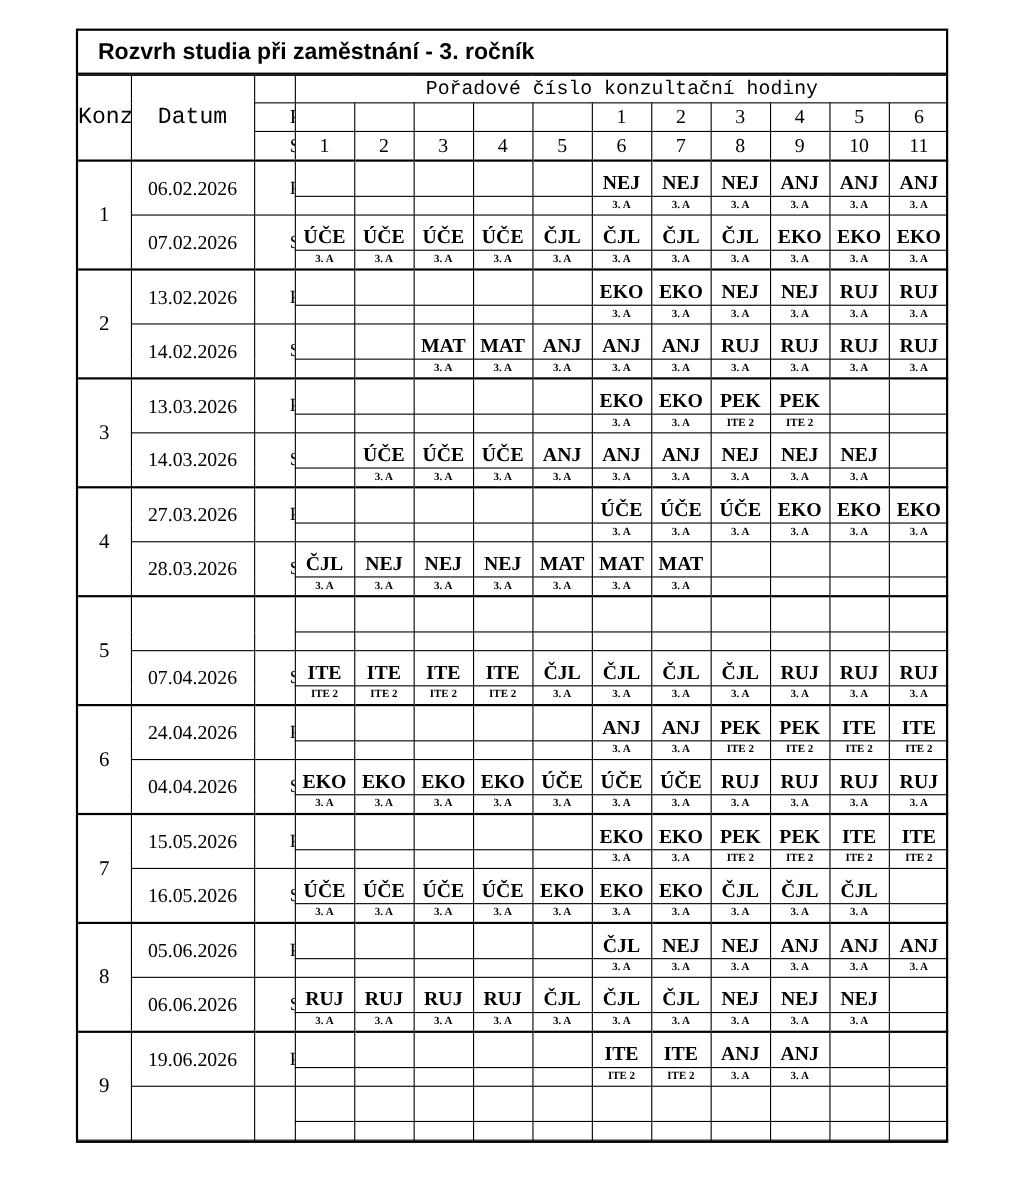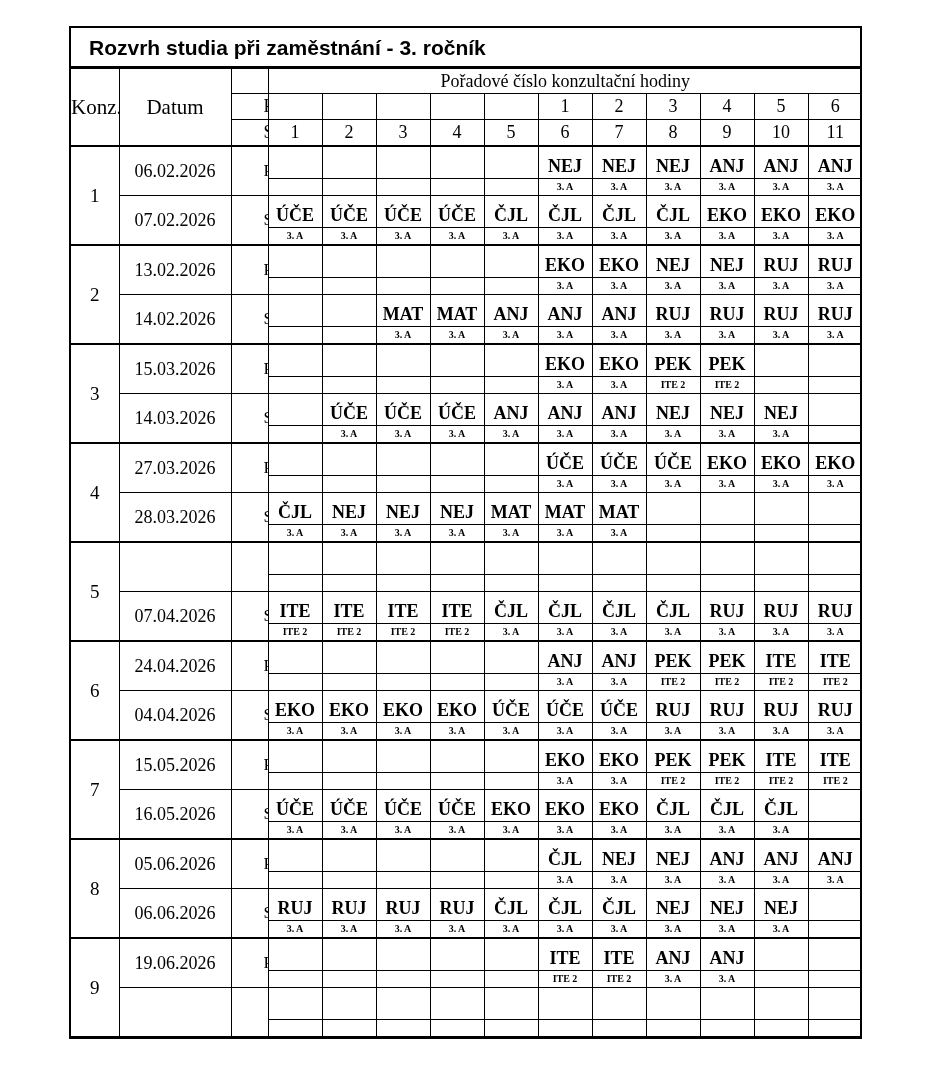--- a/index.html
+++ b/index.html
@@ -6,21 +6,21 @@
   body { width: 932px; height: 1075px; position: relative; font-family: "Liberation Serif", serif; color: #000; }
   #sheet { position: absolute; left: 69px; top: 26px; width: 793px; border: 2px solid #000; box-sizing: border-box; }
   .title-row { height: 40px; border-bottom: 2px solid #000; font-family: "Liberation Sans", sans-serif; font-weight: bold; font-size: 21px; line-height: 40px; padding-left: 18px; box-sizing: border-box; }
   .subtitle-row { height: 31px; border-bottom: 2px solid #000; font-family: "Liberation Sans", sans-serif; font-weight: bold; font-size: 21px; line-height: 30px; padding-left: 5px; box-sizing: border-box; }
   table { border-collapse: collapse; width: 100%; table-layout: fixed; }
   td { border: 1px solid #000; padding: 0; text-align: center; vertical-align: middle; overflow: hidden; white-space: nowrap; }
   col.c-konz { width: 48px; }
   col.c-date { width: 112px; }
   col.c-day { width: 37px; }
   col.c-slot { width: 54px; }
-  .hdr-top td { height: 24px; }
+  .hdr-top td { height: 24px; font-family: Liberation Mono, monospace; }
   .hdr td { height: 25px; font-size: 18px; }
   .hdr-caption { font-size: 18px; }
   .hdr-label { font-size: 21px; }
   .konz { font-size: 19px; }
   .date { font-weight: normal; font-size: 18px; }
   .day { font-size: 17px; padding-left: 32px; }
   .subj { font-weight: bold; font-size: 18px; height: 30px; vertical-align: bottom; padding-bottom: 1px; }
   .room { font-weight: bold; font-size: 10px; height: 16px; line-height: 14px; }
   tr.group-start td { border-top: 2px solid #000; }
   .hdr-bottom td { border-bottom: 2px solid #000; }
@@ -193,21 +193,21 @@
           <td class="room">3. A</td>
           <td class="room">3. A</td>
           <td class="room">3. A</td>
           <td class="room">3. A</td>
           <td class="room">3. A</td>
           <td class="room">3. A</td>
           <td class="room" style="border-right: 0px;">3. A</td>
         </tr>
         <tr class="group-start">
           <td rowspan="4" class="konz" style="border-left: 0px;">3</td>
-          <td rowspan="2" class="date">15.03.2026</td>
+          <td rowspan="2" class="date">13.03.2026</td>
           <td rowspan="2" class="day">Pá</td>
           <td class="subj"></td>
           <td class="subj"></td>
           <td class="subj"></td>
           <td class="subj"></td>
           <td class="subj"></td>
           <td class="subj">EKO</td>
           <td class="subj">EKO</td>
           <td class="subj">PEK</td>
           <td class="subj">PEK</td>

